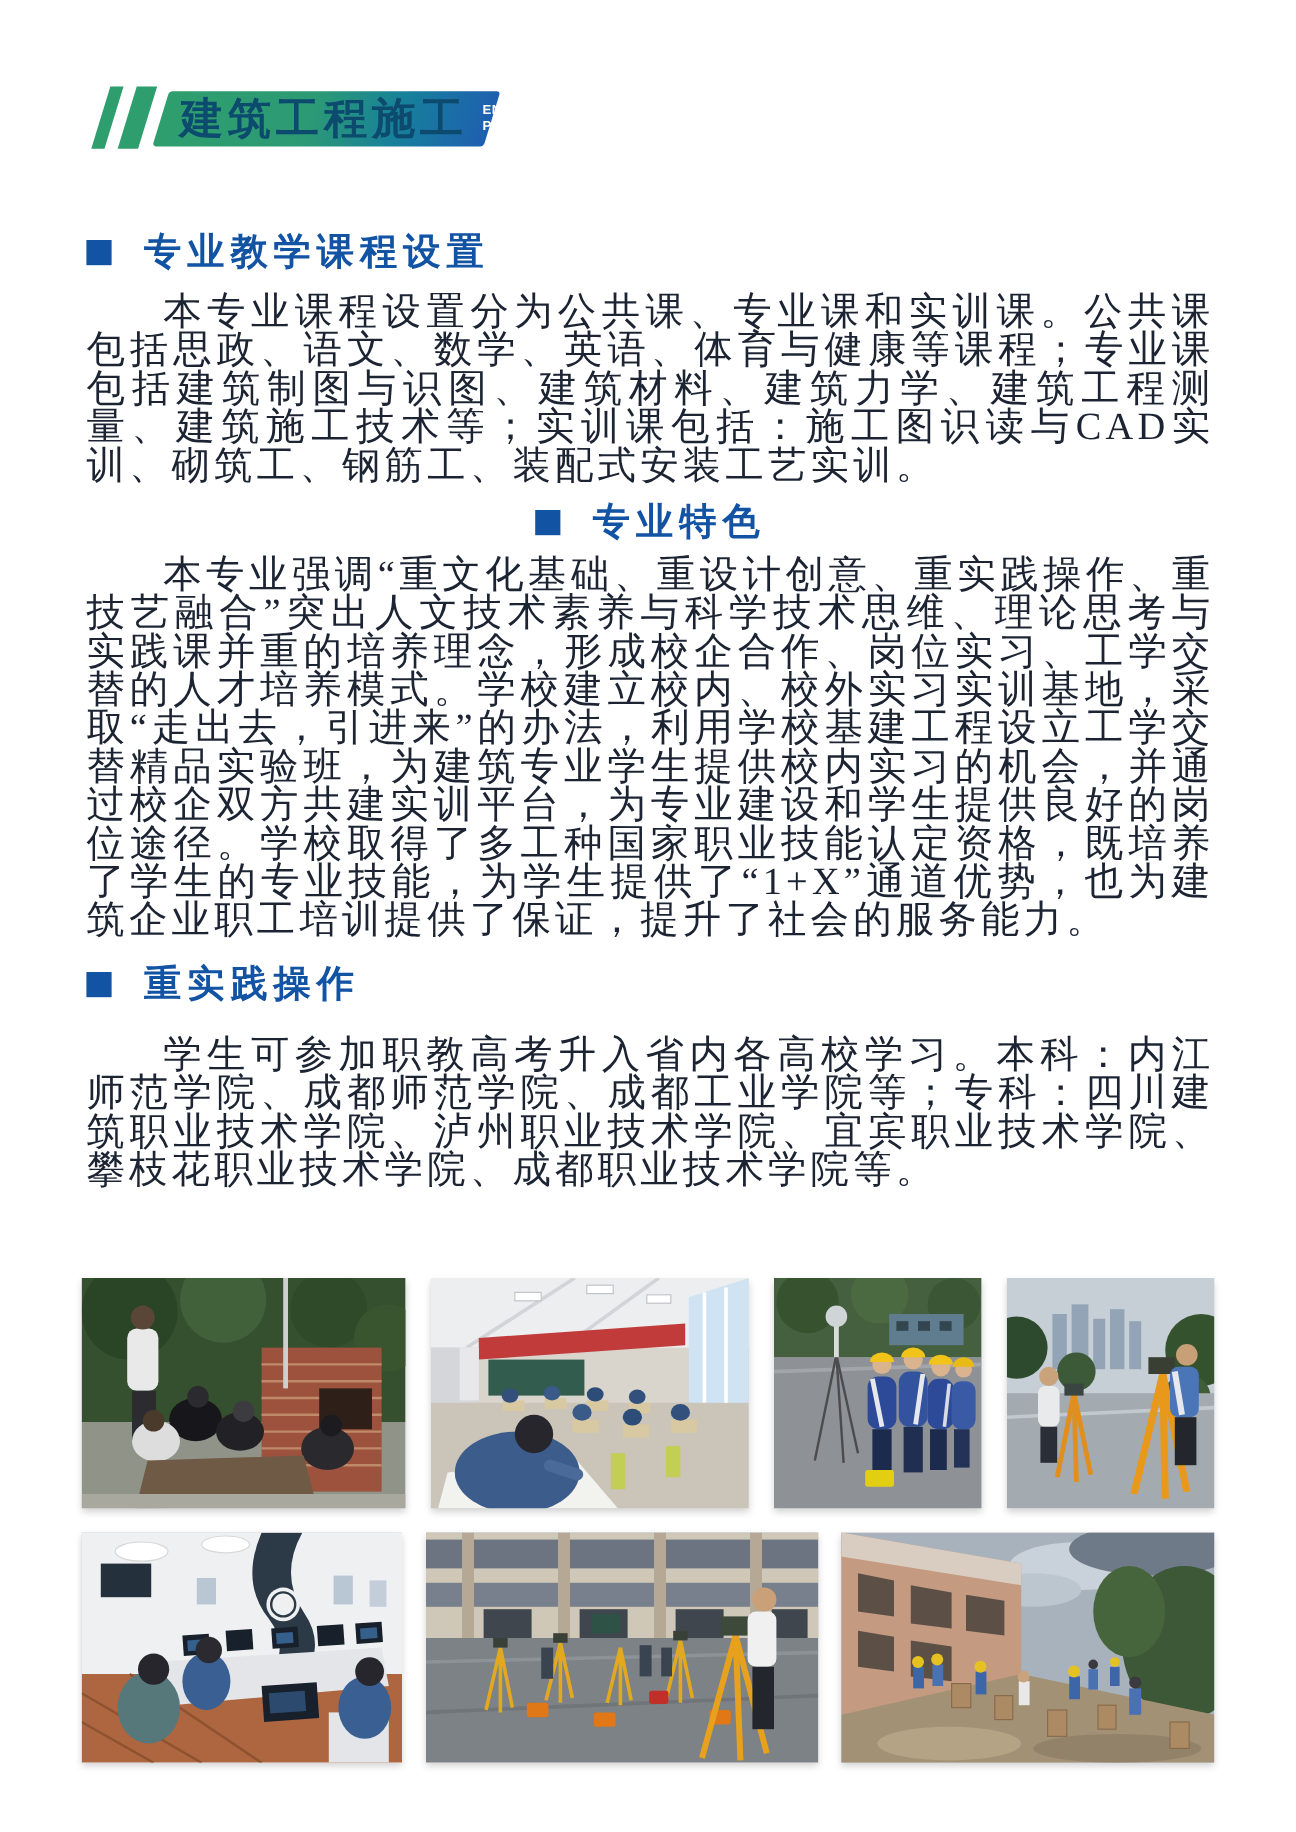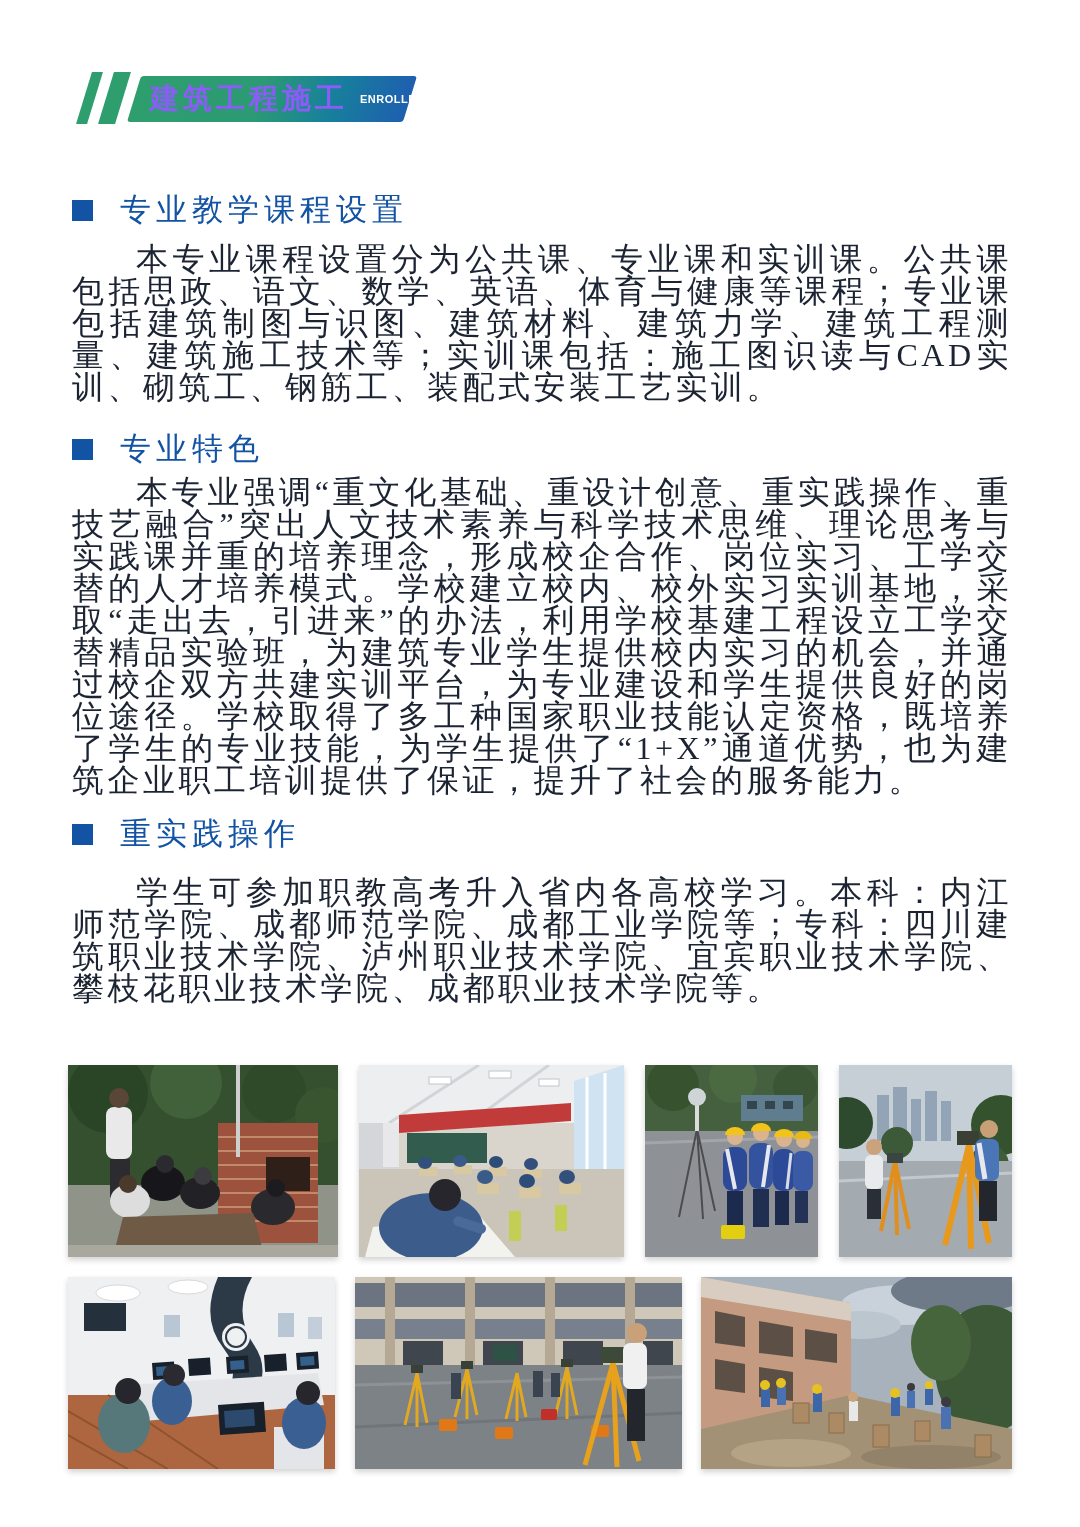--- a/index.html
+++ b/index.html
@@ -11,34 +11,34 @@
   .banner-wrap{position:absolute;left:0;top:70px;width:1080px;height:58px;}
   .stripe{position:absolute;top:2px;height:52px;background:#2f9e6e;transform:skewX(-17deg);}
   .s1{left:84px;width:11px;}
   .s2{left:106px;width:17px;}
   .banner-bg{
     position:absolute;left:134px;top:6px;width:276px;height:46px;
     transform:skewX(-17deg);border-radius:3px;
     background:linear-gradient(90deg,#2f9e6e 0%,#2c9a74 45%,#17809b 72%,#1e5fb0 100%);
   }
   .banner-text{position:absolute;left:150px;top:6px;height:46px;display:flex;align-items:center;gap:12px;}
-  .banner-zh{color:#8b5cf6;font-weight:bold;font-size:29px;letter-spacing:4px;white-space:nowrap;}
-  .banner-en{color:#ffffff;display:flex;flex-direction:row;font-size:11px;font-weight:bold;line-height:13px;letter-spacing:0.5px;}
+  .banner-zh{color:#0c4a6e;font-weight:bold;font-size:36px;letter-spacing:4px;white-space:nowrap;}
+  .banner-en{color:#ffffff;display:flex;flex-direction:column;font-size:11px;font-weight:bold;line-height:13px;letter-spacing:0.5px;}
   
   .content{position:absolute;left:72px;top:192px;width:940px;}
   .section-title{display:flex;align-items:center;gap:27px;margin:0;}
   .bullet{width:21px;height:21px;background:#1253a4;flex:0 0 auto;}
-  .title-text{color:#1253a4;font-weight:normal;font-size:31px;letter-spacing:5px;line-height:36px;white-space:nowrap;}
+  .title-text{color:#1253a4;font-weight:bold;font-size:31px;letter-spacing:5px;line-height:36px;white-space:nowrap;}
   .para{
     margin:0;font-family:"Liberation Serif","DejaVu Serif",serif;
     font-size:32px;line-height:32px;letter-spacing:3.5px;
     color:#1c2433;text-align:justify;text-indent:2em;
   }
   .mt-p1{margin-top:15px;}
-  .mt-s2{margin-top:28px;}
+  .mt-s2{margin-top:14px;justify-content:center;}
   .mt-p2{margin-top:9px;}
   .mt-s3{margin-top:20px;}
   .mt-p3{margin-top:12px;}
   .mt-s4{margin-top:20px;}
   .mt-p4{margin-top:24px;}
   
   .photo-grid{position:absolute;left:68px;top:1065px;width:944px;}
   .photo-row{display:flex;justify-content:space-between;}
   .photo-row2{margin-top:20px;}
   .photo{

